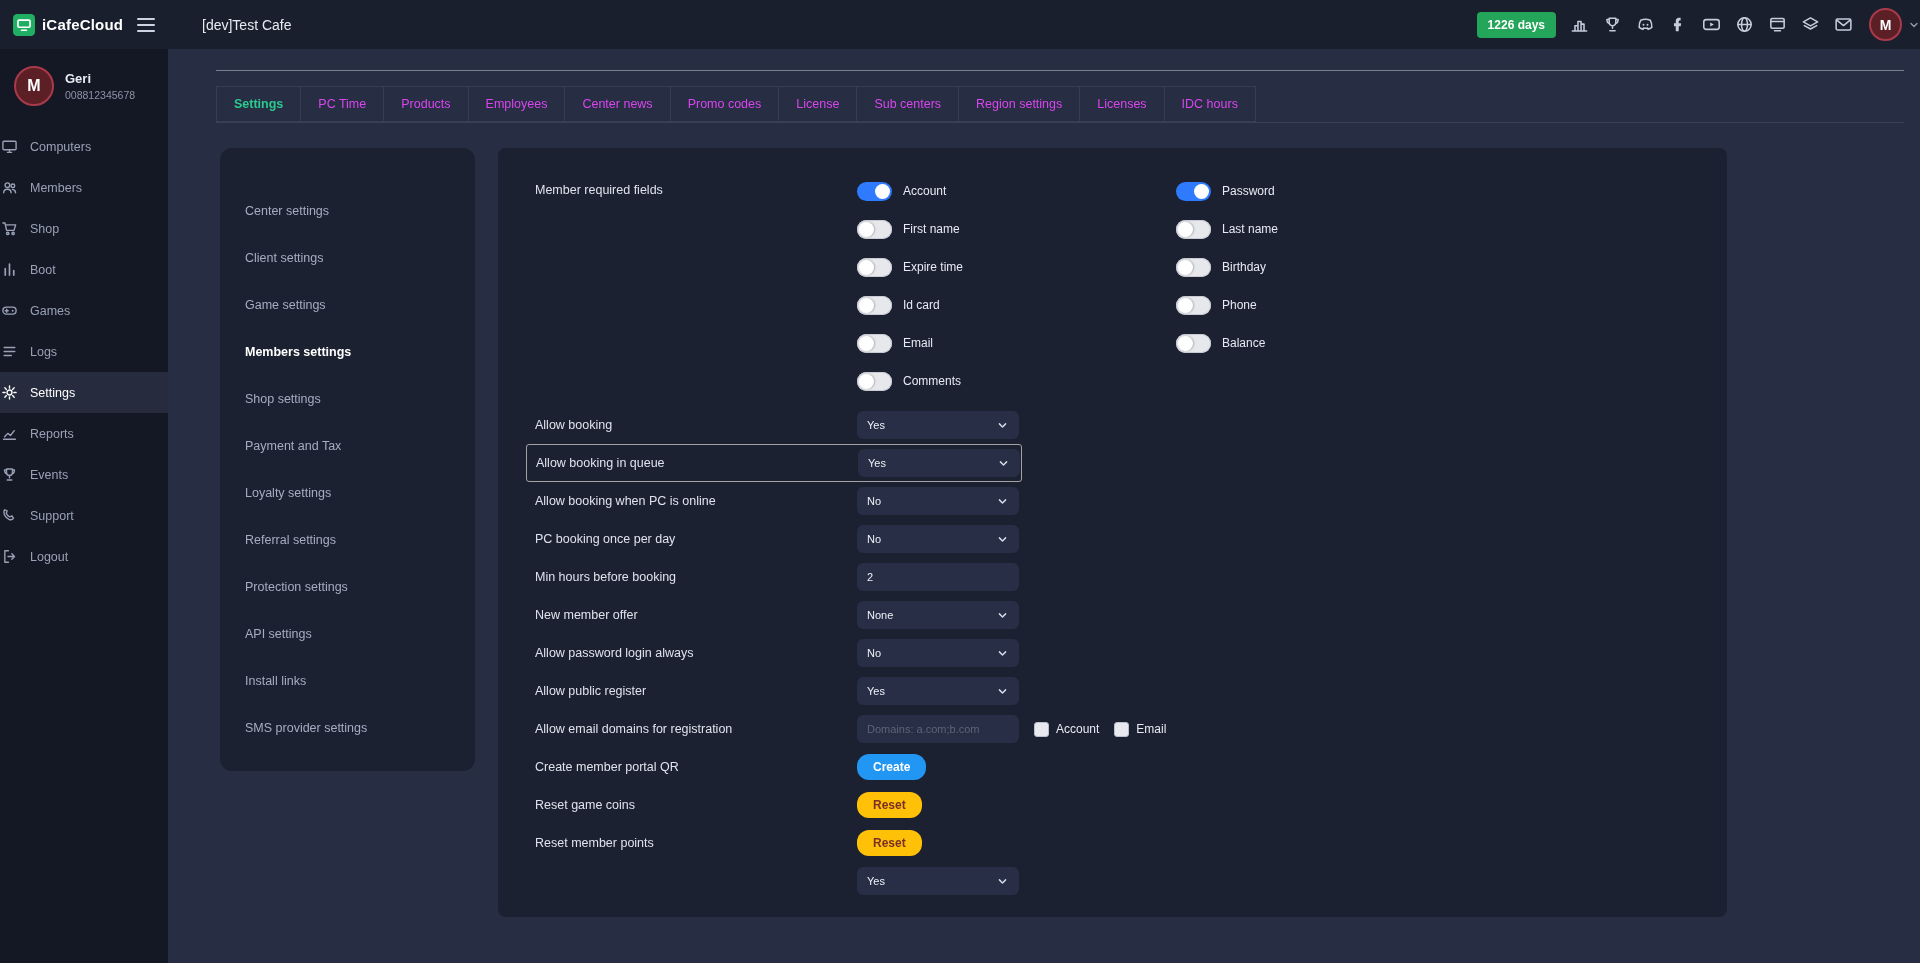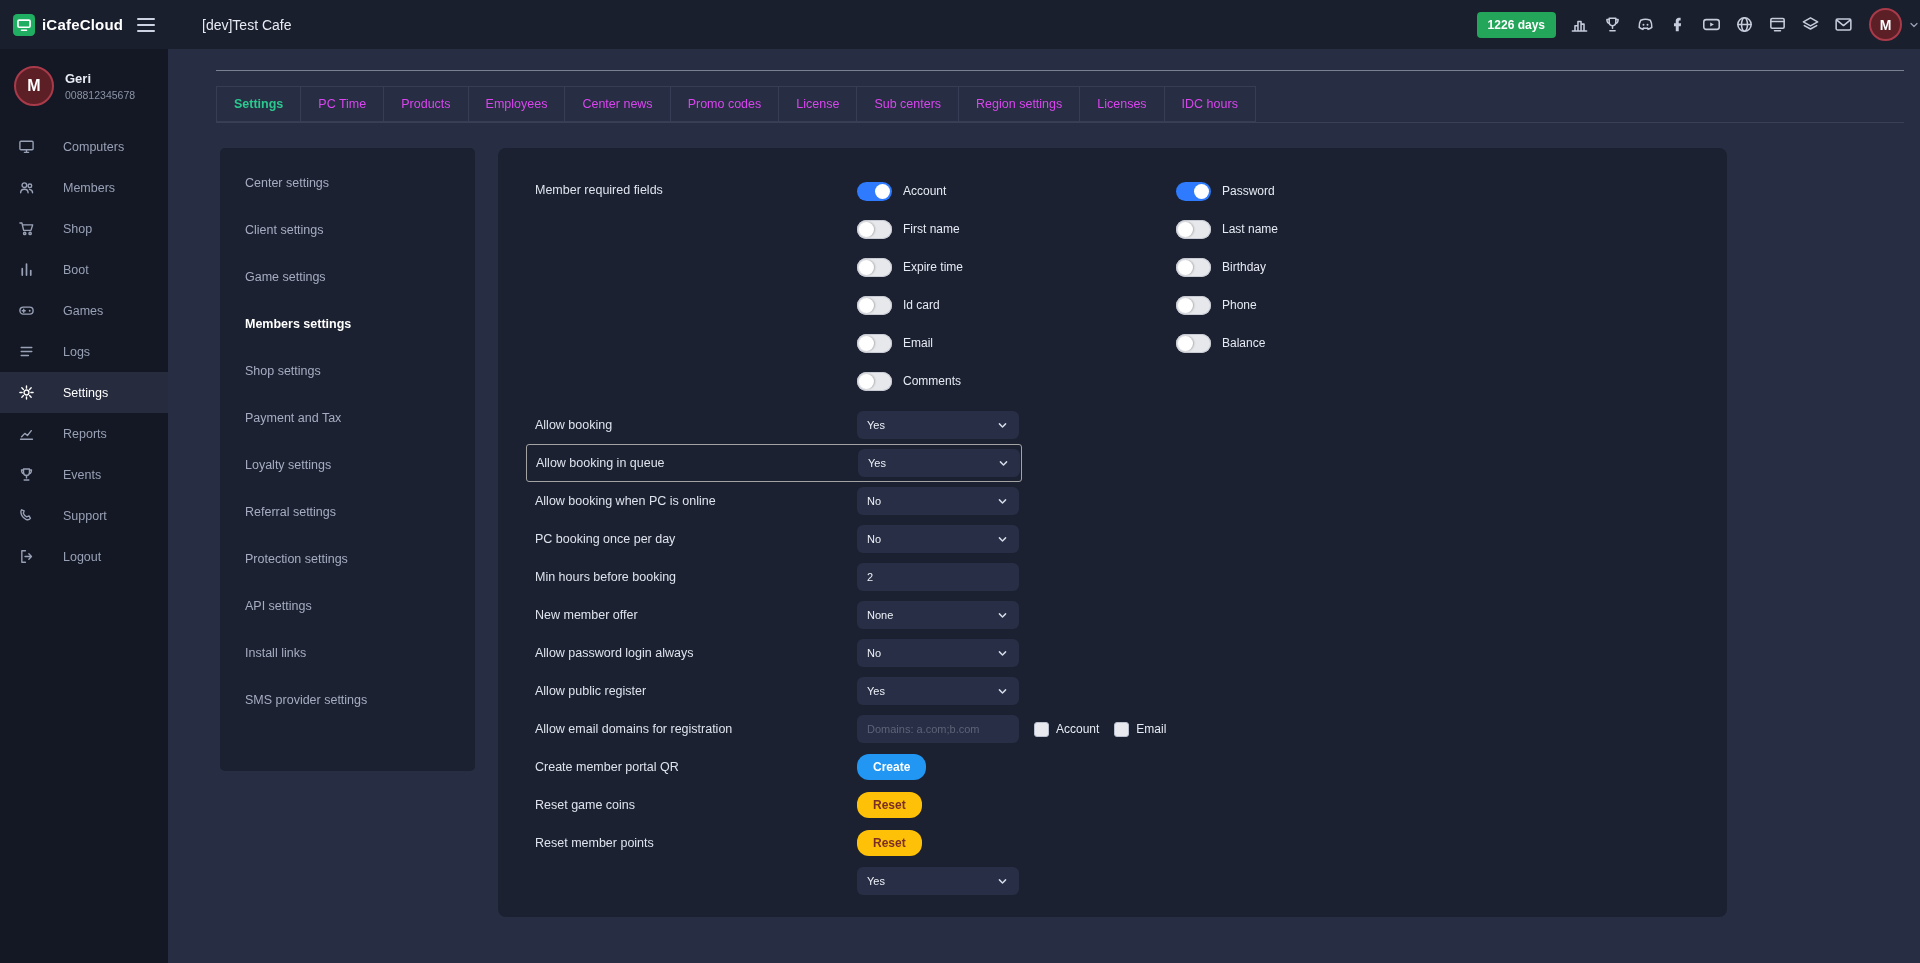--- a/index.html
+++ b/index.html
@@ -26,34 +26,34 @@
   .top-avatar{width:33px;height:33px;border-radius:50%;background:#5d1f26;border:2px solid #a93a4a;color:#fff;font-weight:700;font-size:14px;display:flex;align-items:center;justify-content:center}
   .user-caret{width:12px;height:12px;color:#9aa1b5;margin-left:6px}
 
   
   .sidebar{position:absolute;top:49px;left:0;width:168px;bottom:0;background:#141824;z-index:10}
   .user-block{display:flex;align-items:center;gap:11px;padding:17px 14px 14px 14px}
   .side-avatar{width:40px;height:40px;border-radius:50%;background:#5d1f26;border:2px solid #a93a4a;color:#fff;font-weight:700;font-size:16px;display:flex;align-items:center;justify-content:center;flex:0 0 auto}
   .user-name{color:#e9ecf4;font-size:13px;font-weight:700;margin-bottom:3px}
   .user-id{color:#8b93a7;font-size:10.5px}
   .side-nav{margin-top:6px}
-  .side-item{display:flex;align-items:center;gap:28px;height:41px;padding:0 18px;color:#99a1b6;font-size:12.5px;cursor:pointer}
+  .side-item{display:flex;align-items:center;gap:12px;height:41px;padding:0 1px;color:#99a1b6;font-size:12.5px;cursor:pointer}
   .side-item .ic{width:17px;height:17px;flex:0 0 auto}
   .side-item.active{background:#262c3e;color:#fff}
 
   
   .content{position:absolute;left:168px;top:49px;right:0;bottom:0;background:#272d42;overflow:hidden}
   .topline{margin:21px 16px 0 48px;border-top:1px solid rgba(205,210,225,.5)}
   .tabs-wrap{margin:15px 16px 0 48px;border-bottom:1px solid #3a4054}
   .tabs{display:flex}
   .tab{padding:10px 17px;border:1px solid #363d55;margin-right:-1px;color:#d946ef;font-size:12.5px;white-space:nowrap;cursor:pointer;background:transparent}
   .tab.active{color:#2bc98f;font-weight:700}
 
   .cards{display:flex;gap:23px;margin:25px 16px 0 52px;align-items:flex-start}
-  .nav-card{width:255px;height:623px;background:#1b2130;border-radius:5px;padding:16px 0}
+  .nav-card{width:255px;height:623px;background:#1b2130;border-radius:12px;padding:44px 0}
   .nav-item{padding:12px 25px;margin-bottom:9px;font-size:12.5px;color:#a6adc2;cursor:pointer}
   .nav-item.active{color:#fff;font-weight:700}
 
   .form-card{width:1229px;height:769px;background:#1b2130;border-radius:8px;padding:24px 0 0 37px;overflow:hidden;position:relative}
 
   .mrf{display:flex}
   .mrf-label{width:322px;font-size:12.5px;color:#dfe3ee;padding-top:11px}
   .toggles-grid{display:grid;grid-template-columns:319px auto}
   .toggle-item{display:flex;align-items:center;gap:11px;height:38px}
   .switch{width:35px;height:19px;border-radius:10px;position:relative;flex:0 0 auto;cursor:pointer}

